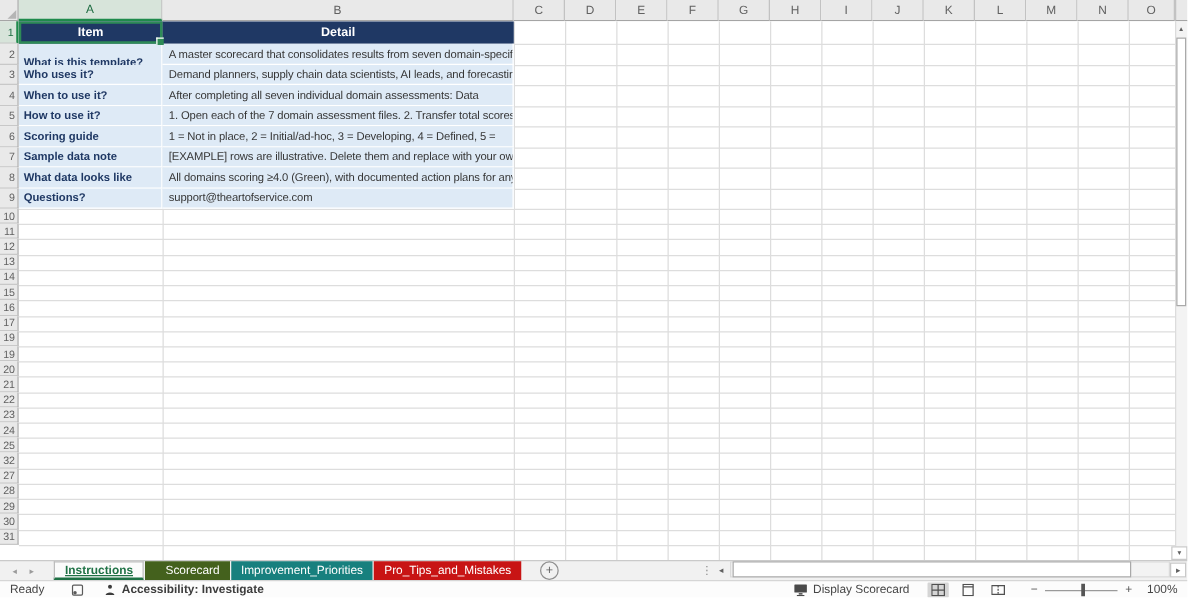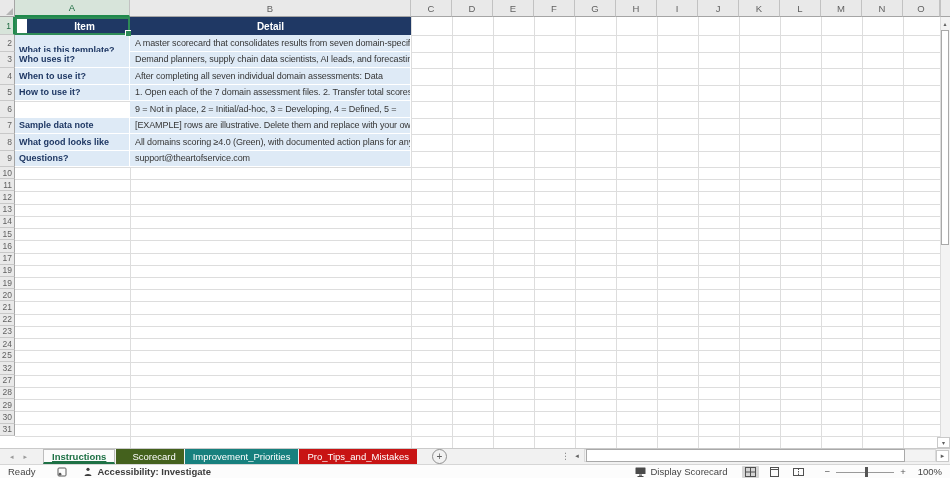--- a/index.html
+++ b/index.html
@@ -133,21 +133,21 @@
       <div class="rh" style="top: 228.085px; height: 12.217px;">15</div>
       <div class="rh" style="top: 240.302px; height: 12.217px;">16</div>
       <div class="rh" style="top: 252.519px; height: 12.217px;">17</div>
       <div class="rh" style="top: 264.736px; height: 12.217px;">19</div>
       <div class="rh" style="top: 276.953px; height: 12.217px;">19</div>
       <div class="rh" style="top: 289.17px; height: 12.217px;">20</div>
       <div class="rh" style="top: 301.387px; height: 12.217px;">21</div>
       <div class="rh" style="top: 313.604px; height: 12.217px;">22</div>
       <div class="rh" style="top: 325.821px; height: 12.217px;">23</div>
       <div class="rh" style="top: 338.038px; height: 12.217px;">24</div>
-      <div class="rh" style="top: 350.255px; height: 12.217px; font-family: Liberation Mono, monospace;">25</div>
+      <div class="rh" style="top: 350.255px; height: 12.217px;">25</div>
       <div class="rh" style="top: 362.472px; height: 12.217px;">32</div>
       <div class="rh" style="top: 374.689px; height: 12.217px; text-align: center;">27</div>
       <div class="rh" style="top: 386.906px; height: 12.217px;">28</div>
       <div class="rh" style="top: 399.123px; height: 12.217px;">29</div>
       <div class="rh" style="top: 411.34px; height: 12.217px;">30</div>
       <div class="rh" style="top: 423.557px; height: 12.217px;">31</div>
       <div class="rh" style="top: 435.774px; height: 12.217px; margin-left: 20px;">32</div>
     </div>
 
   <div class="sheet" id="sheet">
@@ -191,34 +191,35 @@
       <div class="gl-h" style="top: 308.821px;"></div>
       <div class="gl-h" style="top: 321.038px;"></div>
       <div class="gl-h" style="top: 333.255px;"></div>
       <div class="gl-h" style="top: 345.472px;"></div>
       <div class="gl-h" style="top: 357.689px;"></div>
       <div class="gl-h" style="top: 369.906px;"></div>
       <div class="gl-h" style="top: 382.123px;"></div>
       <div class="gl-h" style="top: 394.34px;"></div>
       <div class="gl-h" style="top: 406.557px;"></div>
       <div class="gl-h" style="top: 418.774px;"></div>
-      <div class="cell hdr" style="left: 12px; top: 0px; width: 115px; height: 18px;">Item</div>
+      <div class="cell hdr" style="left: 0px; top: 0px; width: 115px; height: 18px;">Item</div>
       <div class="cell hdr" style="left: 115px; top: 0px; width: 281px; height: 18px;">Detail</div>
       <div class="cell item" style="left: 0px; top: 18px; width: 115px; height: 30px;">What is this template?</div>
       <div class="cell detail" style="left: 115px; top: 18px; width: 281px; height: 16.5px;">A master scorecard that consolidates results from seven domain-specific AI</div>
       <div class="cell item" style="left: 0px; top: 34.5px; width: 115px; height: 16.5px;">Who uses it?</div>
       <div class="cell detail" style="left: 115px; top: 34.5px; width: 281px; height: 16.5px;">Demand planners, supply chain data scientists, AI leads, and forecasting</div>
       <div class="cell item" style="left: 0px; top: 51px; width: 115px; height: 16.5px;">When to use it?</div>
       <div class="cell detail" style="left: 115px; top: 51px; width: 281px; height: 16.5px;">After completing all seven individual domain assessments: Data</div>
       <div class="cell item" style="left: 0px; top: 67.5px; width: 115px; height: 16.5px;">How to use it?</div>
       <div class="cell detail" style="left: 115px; top: 67.5px; width: 281px; height: 16.5px;">1. Open each of the 7 domain assessment files. 2. Transfer total scores and</div>
-      <div class="cell detail" style="left: 115px; top: 84px; width: 281px; height: 16.5px;">9 = Not in place, 2 = Initial/ad-hoc, 3 = Developing, 4 = Defined, 5 =</div>
+      <div class="cell item" style="left: 0px; top: 84px; width: 115px; height: 16.5px;">Scoring guide</div>
+      <div class="cell detail" style="left: 115px; top: 84px; width: 281px; height: 16.5px;">1 = Not in place, 2 = Initial/ad-hoc, 3 = Developing, 4 = Defined, 5 =</div>
       <div class="cell item" style="left: 0px; top: 100.5px; width: 115px; height: 16.5px;">Sample data note</div>
       <div class="cell detail" style="left: 115px; top: 100.5px; width: 281px; height: 16.5px;">[EXAMPLE] rows are illustrative. Delete them and replace with your own</div>
-      <div class="cell item" style="left: 0px; top: 117px; width: 115px; height: 16.5px;">What good looks like</div>
+      <div class="cell item" style="left: 0px; top: 117px; width: 115px; height: 16.5px;">What data looks like</div>
       <div class="cell detail" style="left: 115px; top: 117px; width: 281px; height: 16.5px;">All domains scoring ≥4.0 (Green), with documented action plans for any</div>
       <div class="cell item" style="left: 0px; top: 133.5px; width: 115px; height: 16.5px;">Questions?</div>
       <div class="cell detail" style="left: 115px; top: 133.5px; width: 281px; height: 16.5px;">support@theartofservice.com</div>
     </div>
 
   <div class="vscroll"></div>
   <div class="vs-up">▴</div>
   <div class="vs-thumb"></div>
   <div class="vs-down">▾</div>
 

